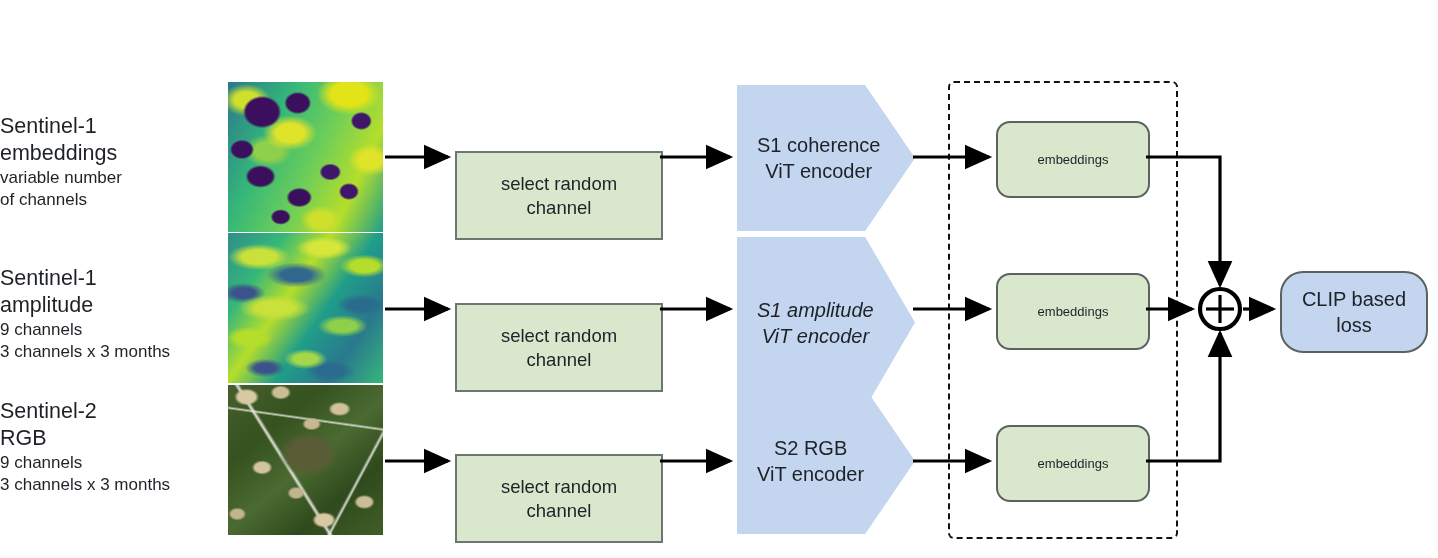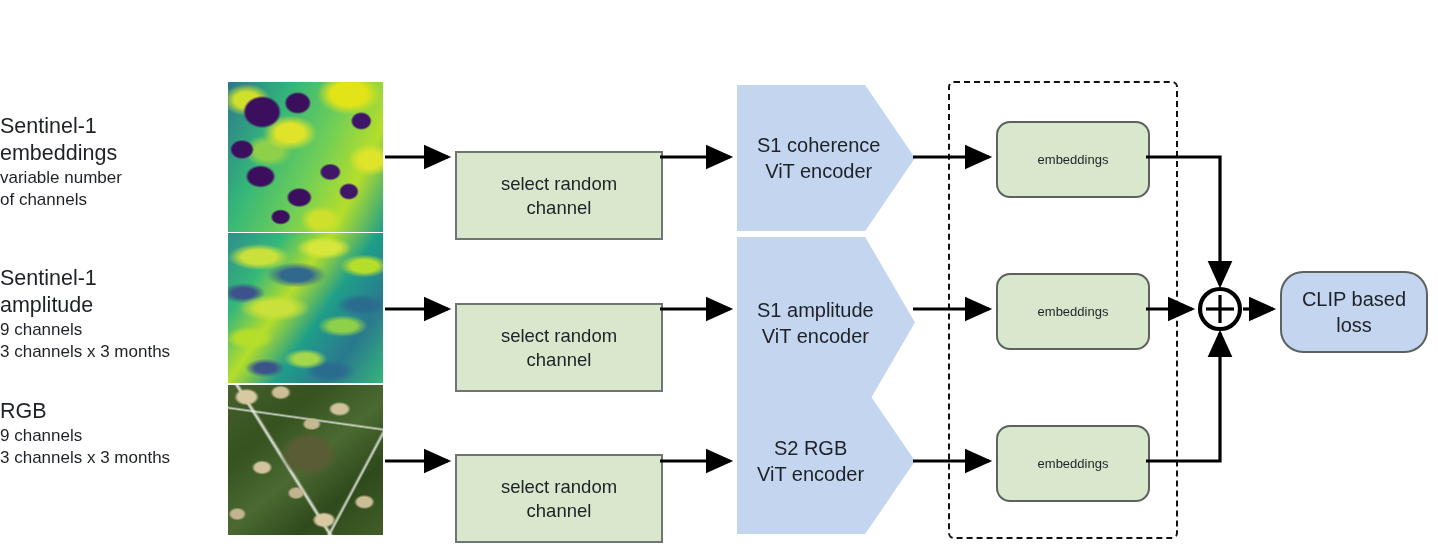--- a/index.html
+++ b/index.html
@@ -141,32 +141,33 @@
 
   <div class="greenbox" style="left:455px;top:267px;width:204px;height:85px;">
     <span>
       <span>select random</span><br>
       <span>channel</span>
     </span>
   </div>
 
   <div class="penta" style="left:737px;top:237px;width:178px;height:171px;
               clip-path:polygon(0 0, 72% 0, 100% 50%, 72% 100%, 0 100%);
-              background:linear-gradient(#c3d5ef,#c3d5ef);">
+              background:linear-gradient(#c3d5ef,#c3d5ef);font-style:italic;">
     <div class="ptxt">
       <span>S1 amplitude</span><br>
       <span>ViT encoder</span>
     </div>
   </div>
 
   <div class="roundgreen" style="left:996px;top:273px;width:150px;height:73px;">
     <span>embeddings</span>
   </div>
 
   <div class="rowlabel" style="top:398px;">
+    <div class="main">Sentinel-2</div>
     <div class="main">RGB</div>
     <div class="sub">9 channels</div>
     <div class="sub">3 channels x 3 months</div>
   </div>
 
   <div class="thumb" style="left:228px;top:385px;">
     <div class="px" style="
       background-color:#3e5b28;
       background-image:
         radial-gradient(ellipse 16px 11px at 12% 8%, #d8c9a2 0 55%, rgba(216,201,162,0) 78%),

